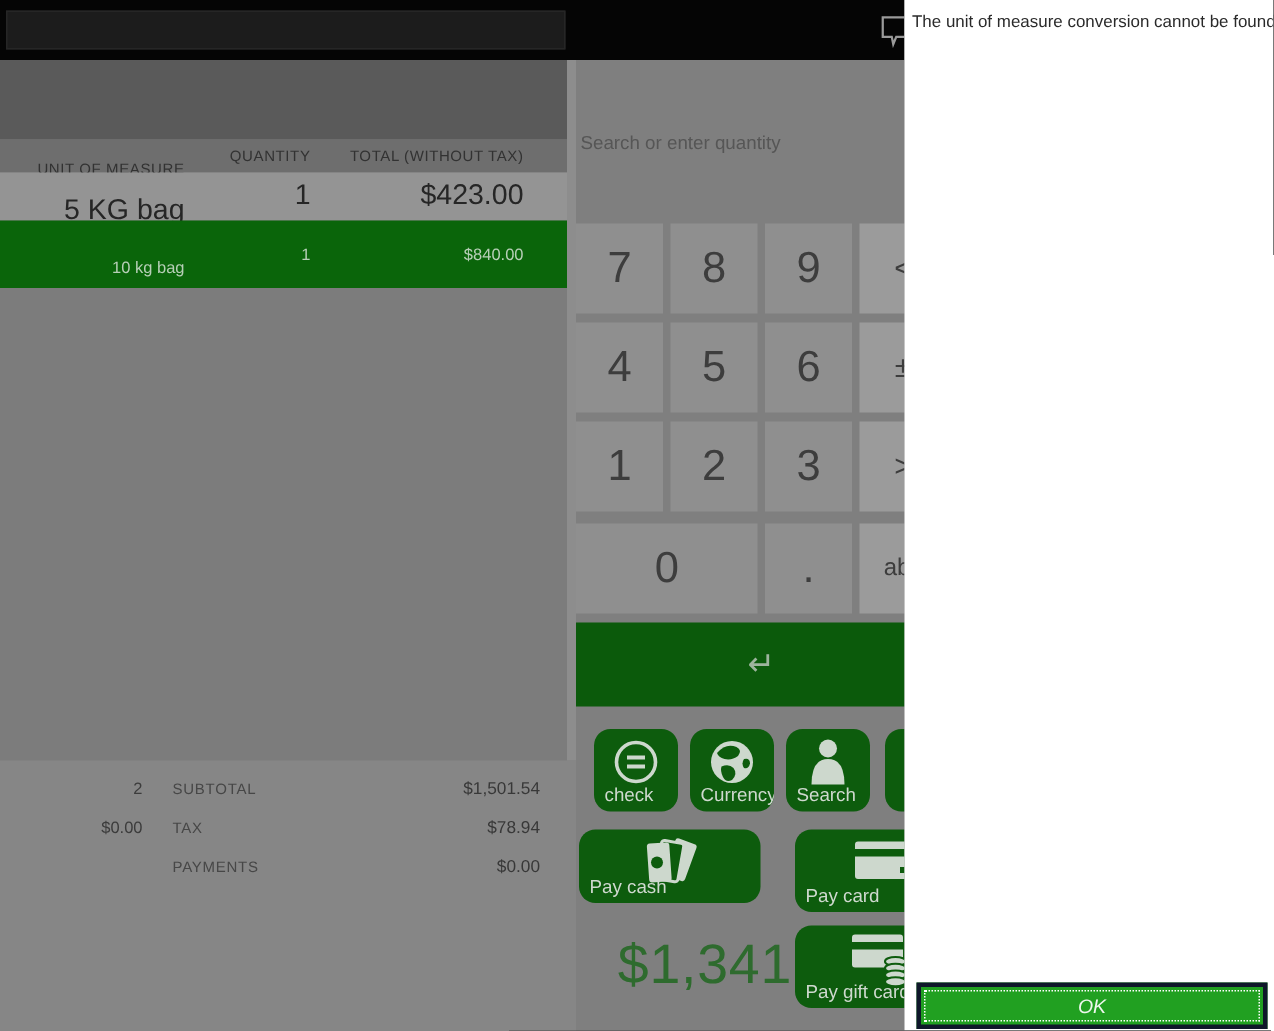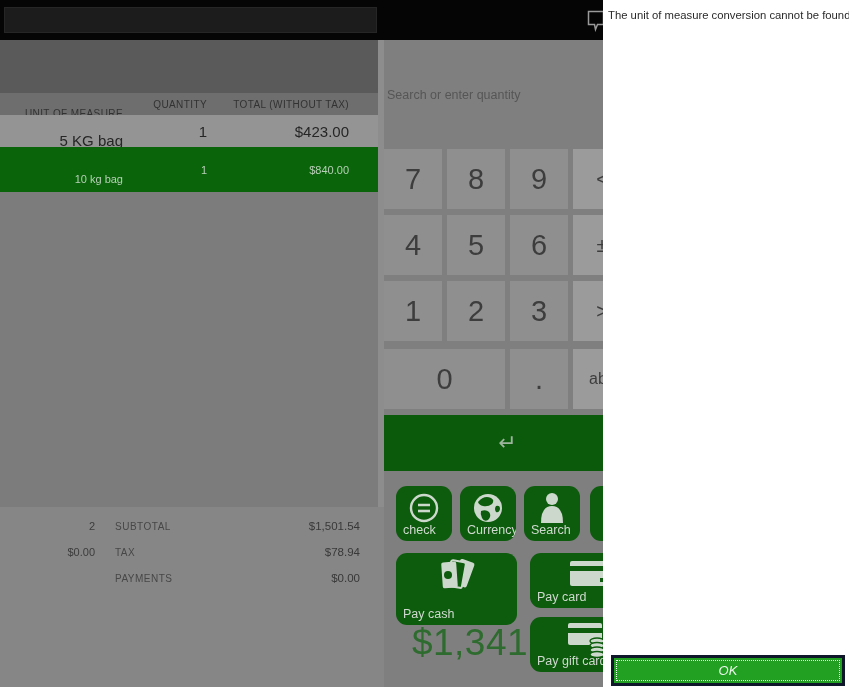--- a/index.html
+++ b/index.html
@@ -15,21 +15,21 @@
   .topbar{left:0;top:0;width:603px;height:40px;background:#050505;}
   .cmdbox{left:4px;top:7px;width:373px;height:26px;background:#1c1c1c;border:1px solid #262626;box-sizing:border-box;}
   .chaticon{left:587px;top:10px;}
 
   
   .lp-upper{left:0;top:40px;width:378px;height:53px;background:#5a5a5a;}
   .lp-strip{left:378px;top:40px;width:6px;height:467px;background:#8d8d8d;}
   .lp-rest{left:0;top:192px;width:378px;height:315px;background:#7c7c7c;}
   .rrow{left:0;width:378px;display:flex;align-items:center;box-sizing:border-box;}
   .lp-header{top:93px;height:22px;background:#6e6e6e;color:#323232;font-size:10px;letter-spacing:.4px;}
-  .lp-r1{top:115px;height:32px;background:#949494;color:#262626;font-size:15px;}
+  .lp-r1{top:115px;height:32px;background:#949494;color:#262626;font-size:19px;}
   .lp-r2{top:147px;height:45px;background:#0a650a;color:#b7cfb7;font-size:11px;}
   .c-uom{flex:1;padding-left:23px;text-align:right;margin-top:19px;}
   .c-qty{width:84px;text-align:right;}
   .c-tot{width:171px;text-align:right;padding-right:29px;box-sizing:border-box;}
 
   
   .totals{left:0;top:507px;width:384px;height:180px;background:#868686;padding-top:6px;box-sizing:border-box;}
   .tline{display:grid;grid-template-columns:95px 150px 1fr;height:26px;align-items:center;padding-right:24px;}
   .t-left{text-align:right;font-size:11px;color:#3c3c3c;}
   .t-label{padding-left:20px;font-size:10px;letter-spacing:.5px;color:#474747;}
@@ -160,21 +160,21 @@
         <circle cx="16" cy="8" r="6" fill="#cdd8cd"></circle>
         <path d="M5 32 Q5 15 16 15 Q27 15 27 32 Z" fill="#cdd8cd"></path>
       </svg>
       <span class="lbl">Search</span>
     </div>
 
     <div class="abs tile" style="left:590px;top:486px;width:56px;height:55px;">
       <span class="lbl"></span>
     </div>
 
-    <div class="abs tile paytile" style="left:396px;top:553px;width:121px;height:72px;">
+    <div class="abs tile paytile" style="left:386px;top:553px;width:121px;height:49px;">
       <svg class="ic" width="46" height="36" viewBox="0 0 46 36">
         <rect x="22" y="3" width="15" height="26" rx="2" transform="rotate(20 29 16)" fill="#cdd8cd"></rect>
         <rect x="15" y="4" width="15" height="26" rx="2" transform="rotate(10 22 17)" fill="#0d5c0d" stroke="#cdd8cd" stroke-width="2"></rect>
         <rect x="8" y="5" width="15" height="26" rx="2" transform="rotate(-4 15 18)" fill="#cdd8cd"></rect>
         <circle cx="14" cy="18" r="4" fill="#0d5c0d"></circle>
       </svg>
       <span class="lbl">Pay cash</span>
     </div>
 
     <div class="abs tile paytile" style="left:530px;top:553px;width:120px;height:55px;">

